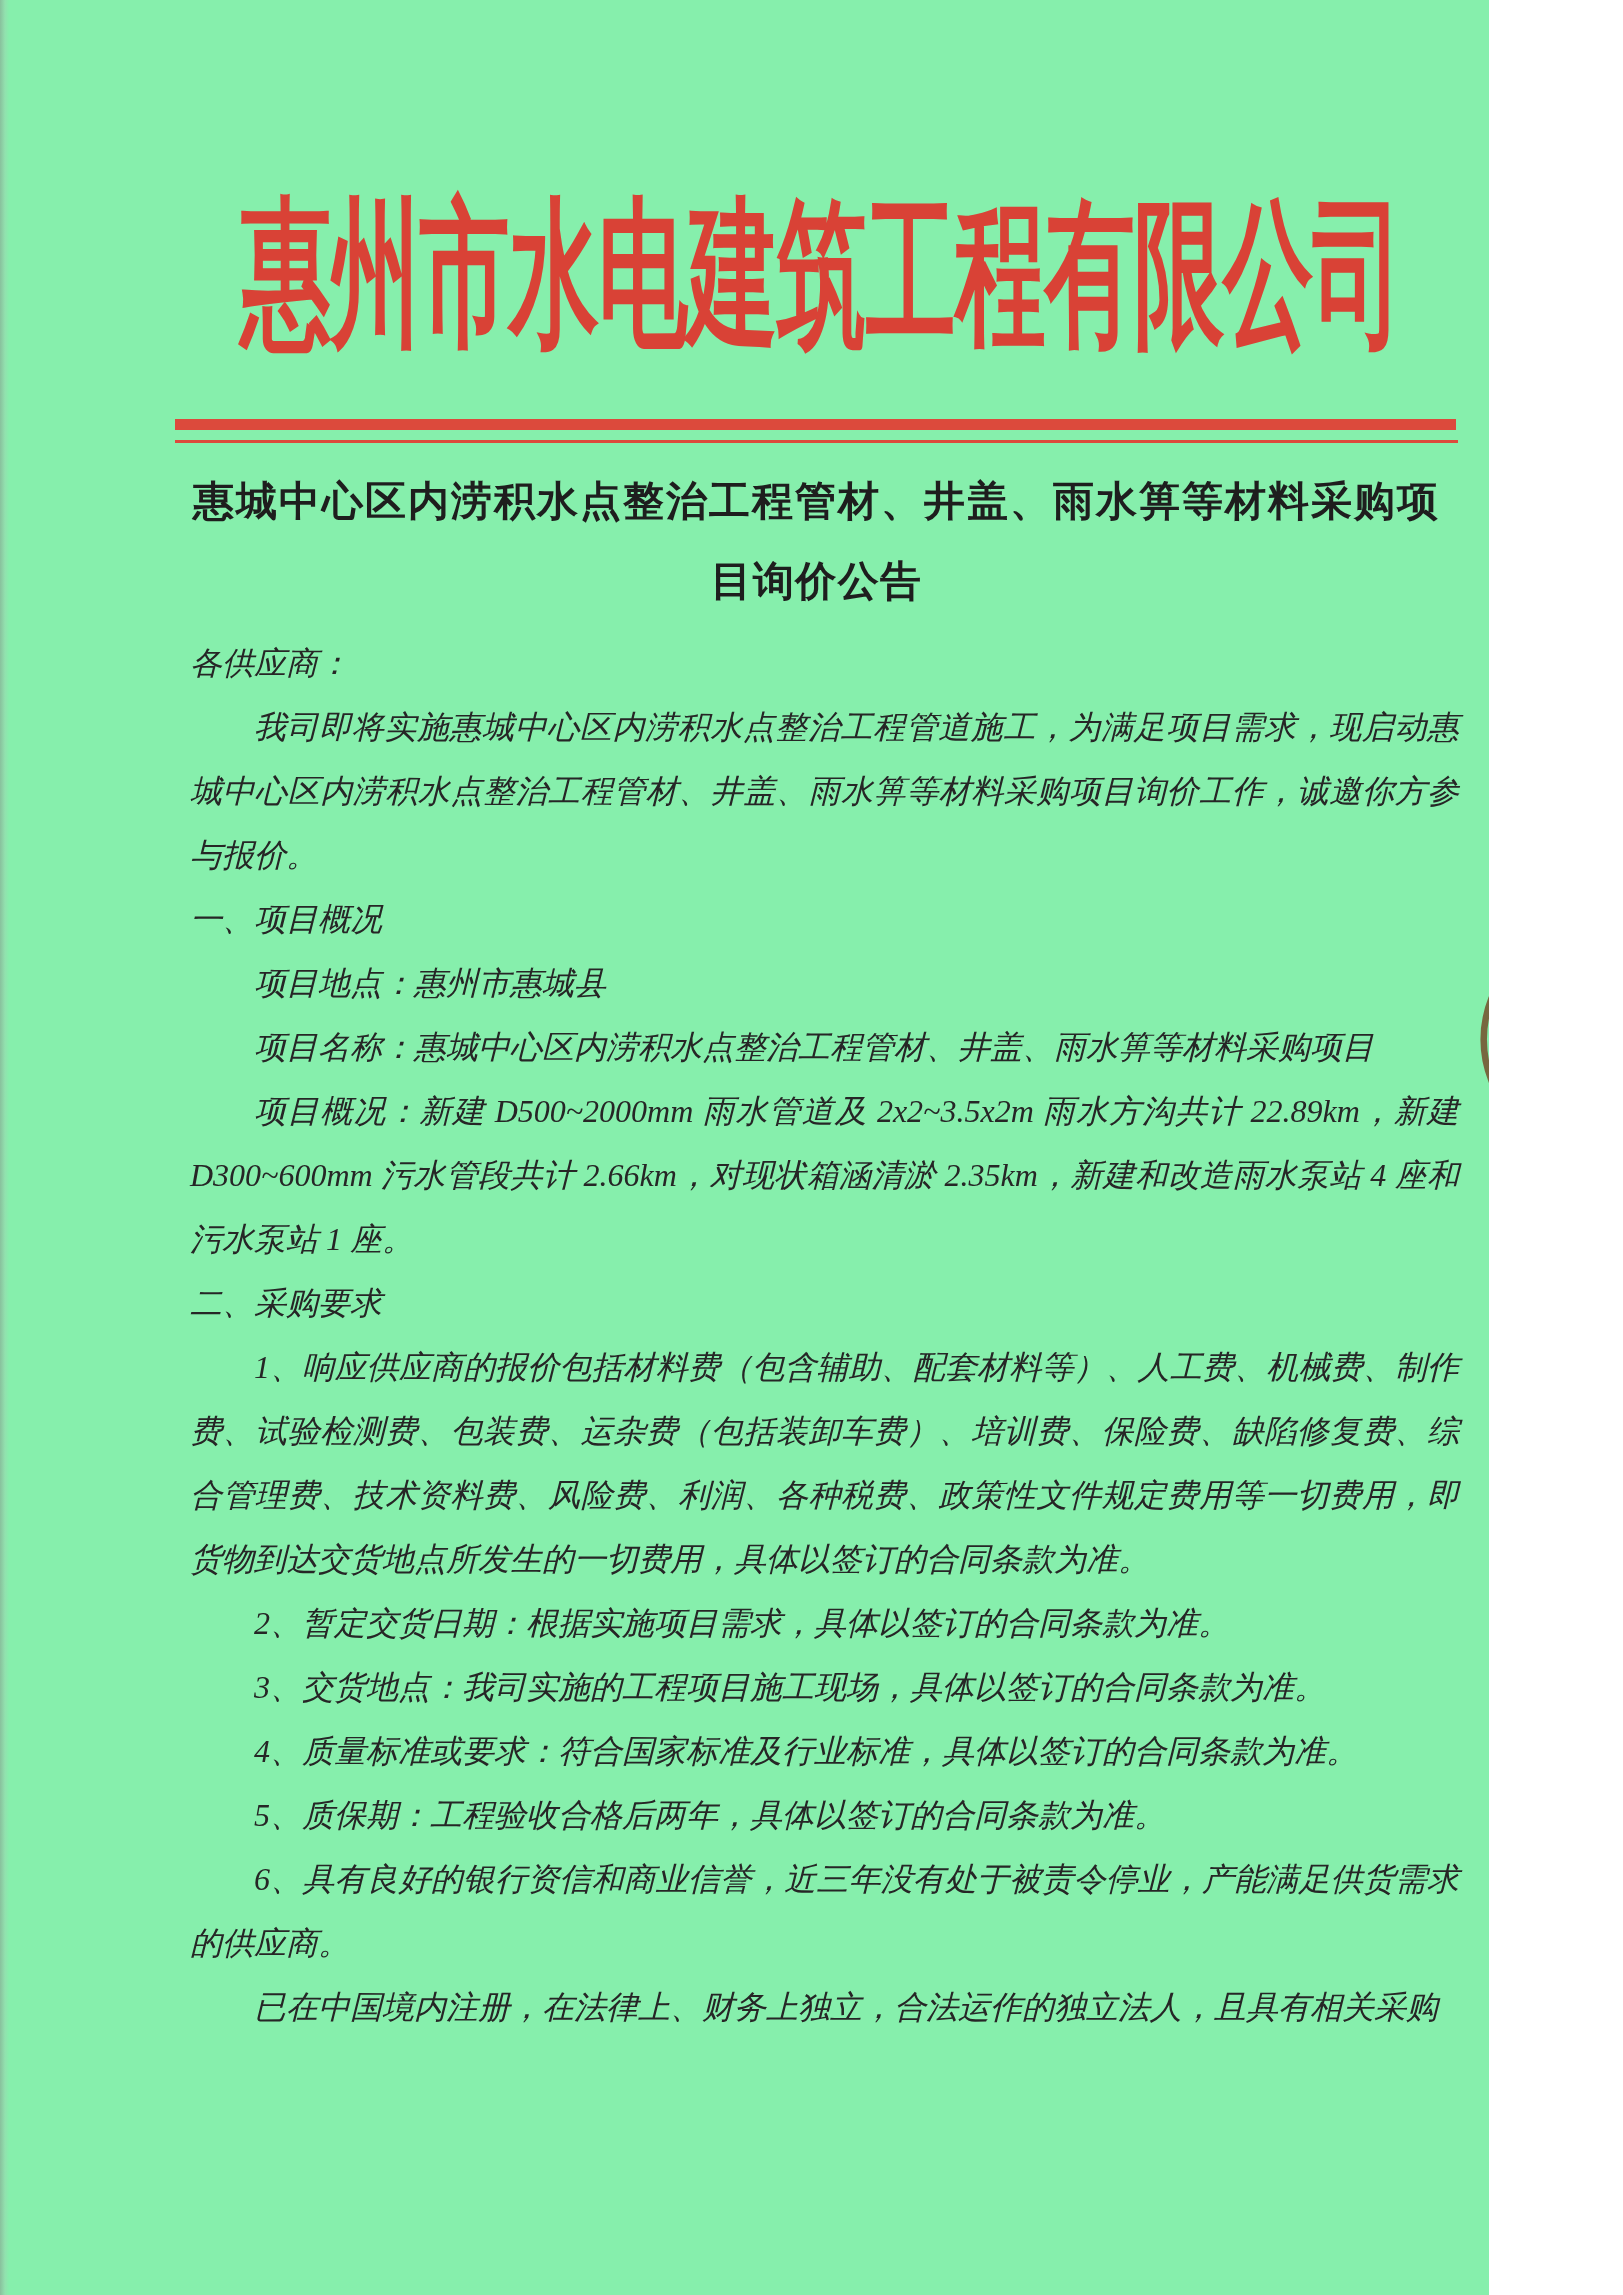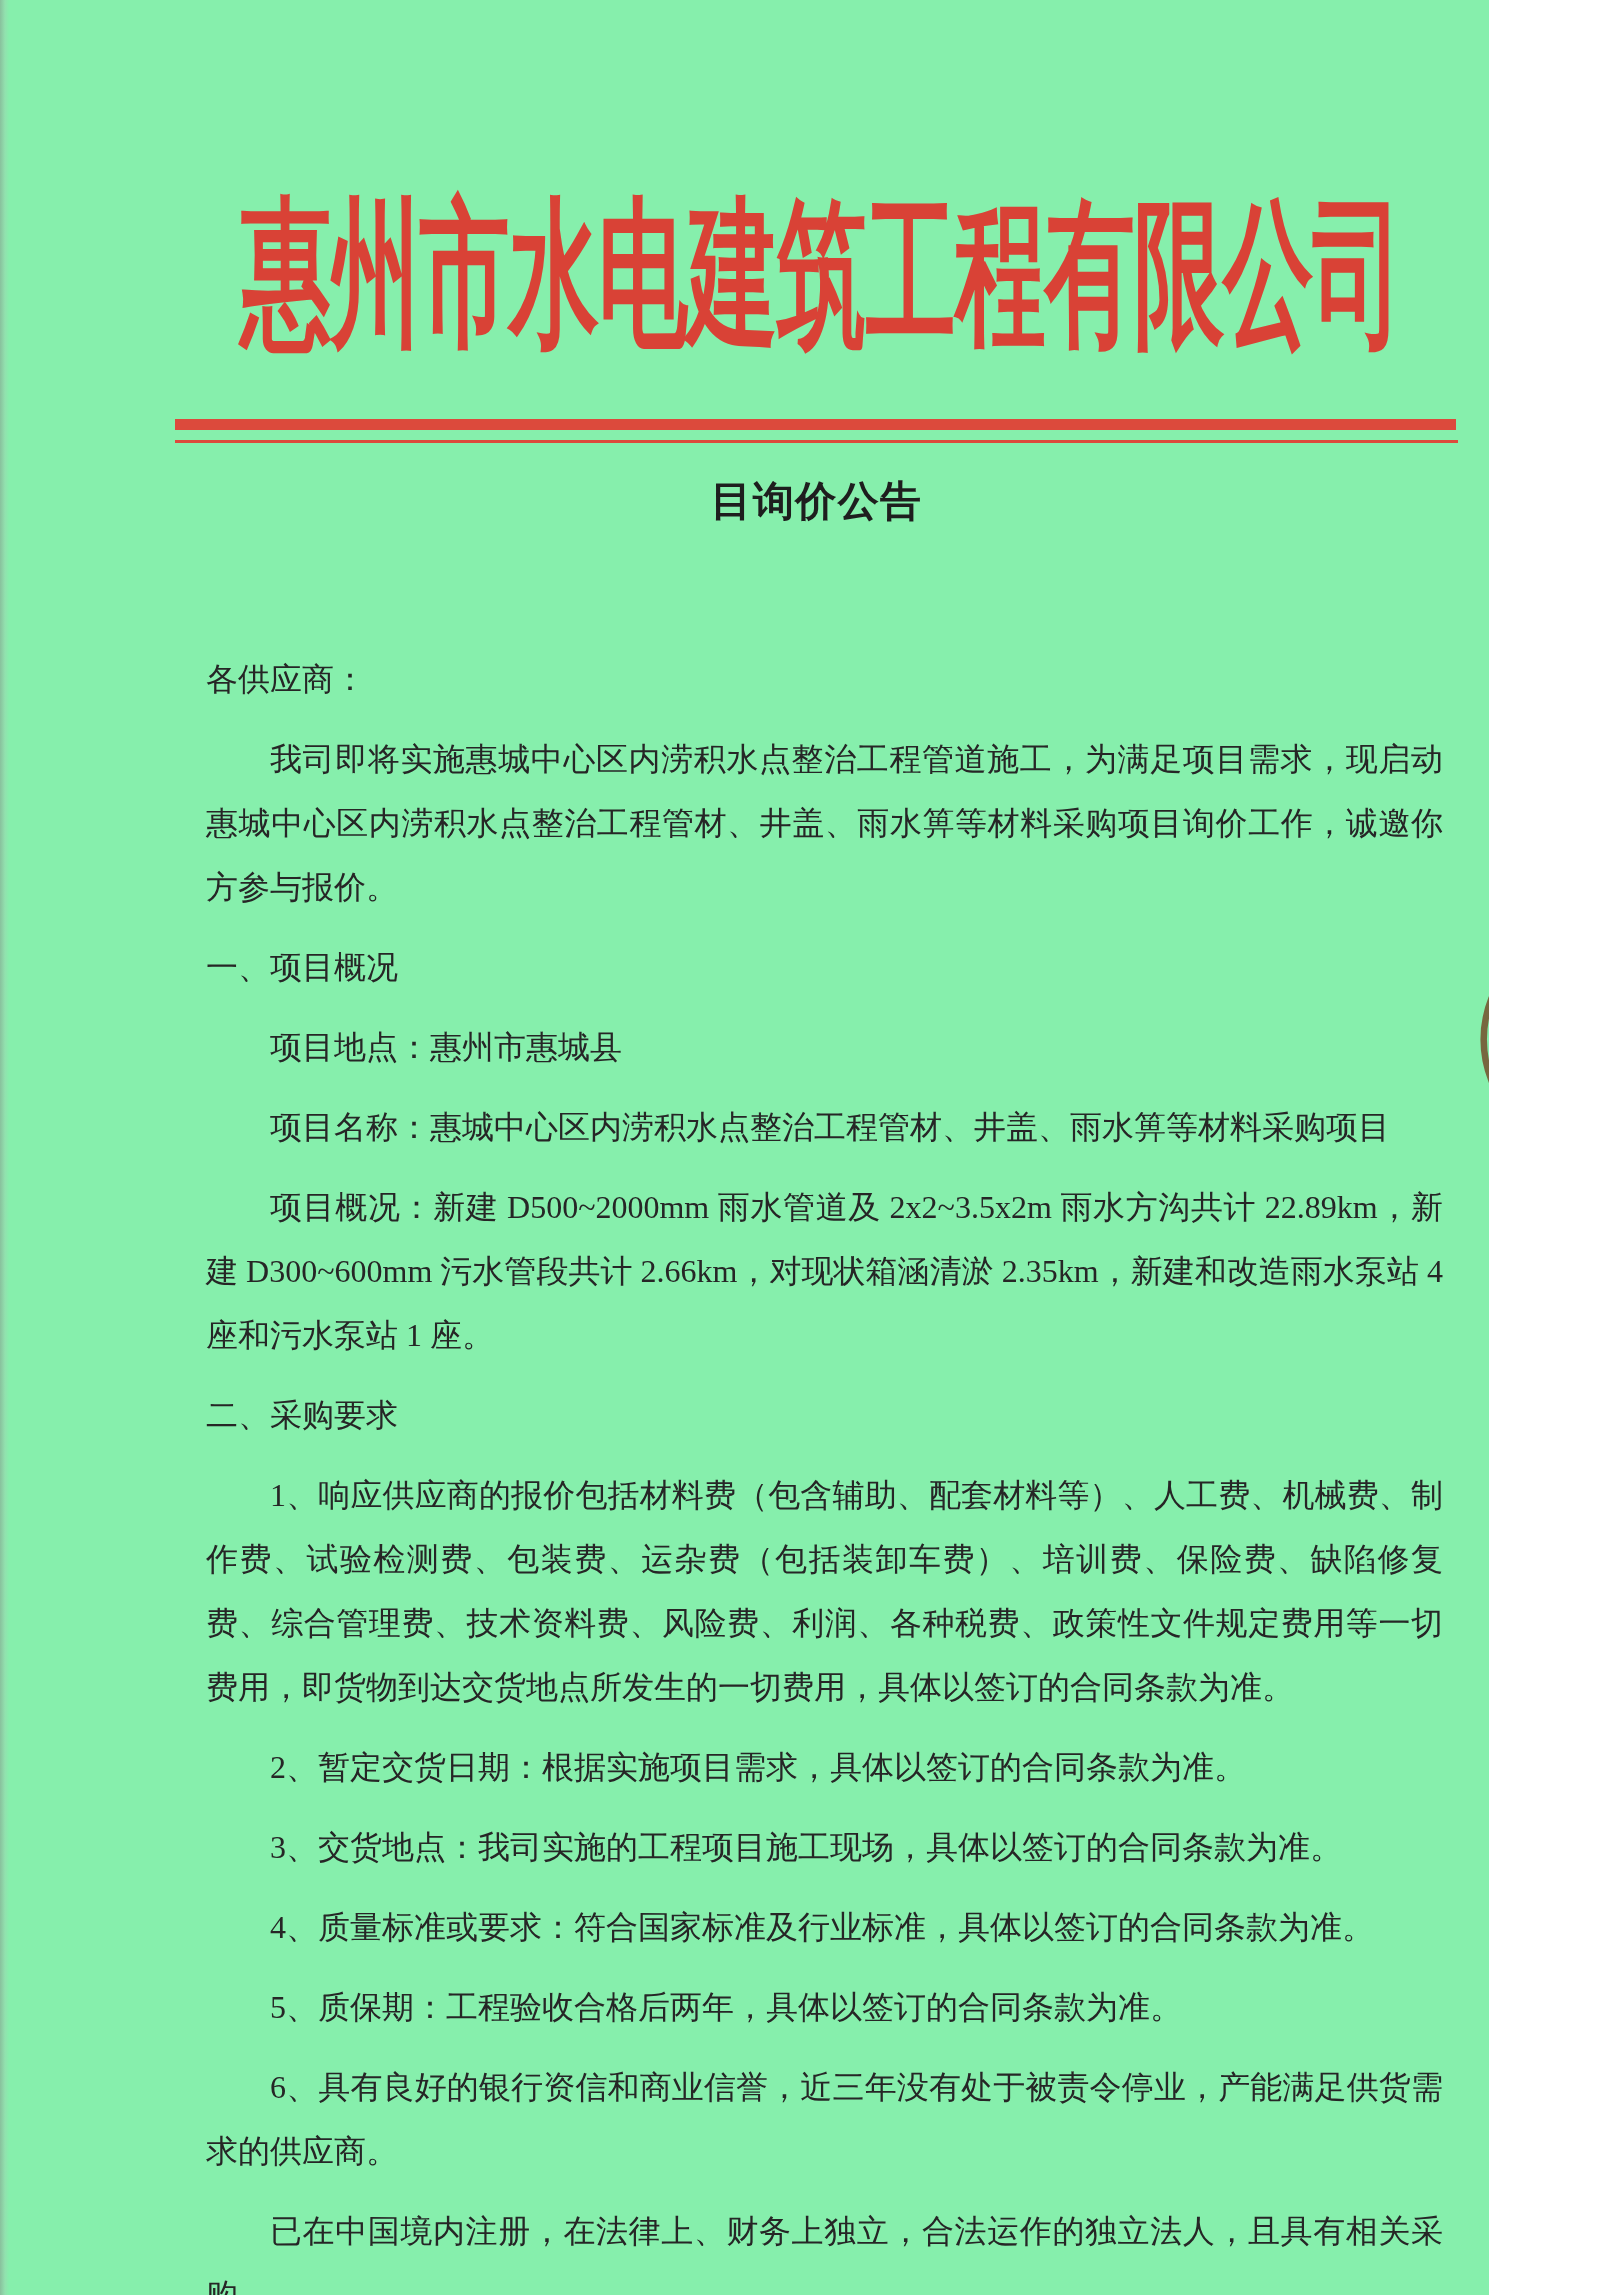--- a/index.html
+++ b/index.html
@@ -32,40 +32,41 @@
   .rule-thin{position:absolute;left:175px;top:440px;width:1283px;height:3.3px;background:#dc4a3c;}
   
   .doc-title{position:absolute;left:179px;top:461px;width:1275px;
     color:#1e1e1e;font-weight:700;font-size:41px;line-height:80px;text-align:center;}
   .doc-title .t1{letter-spacing:2px;white-space:nowrap;}
   .doc-title .t2{letter-spacing:1.3px;}
   
   .body-text{position:absolute;left:190px;top:631px;width:1269px;
     color:#262626;font-size:32px;line-height:64px;
     text-align:justify;text-justify:inter-ideograph;}
-  .body-text p{margin:16px;padding:0;}
+  .body-text p{margin:0;padding:0;font-style:italic;}
   .body-text p.ind{text-indent:2em;}
   
   .seal{position:absolute;left:1464px;top:902px;width:262px;height:275px;
     mix-blend-mode:multiply;}
 </style>
 </head>
 <body>
 
 <div class="page">
 
   <div class="edge-strip"></div>
 
   <div class="company">惠州市水电建筑工程有限公司</div>
 
 
   <div class="rule-thick"></div>
   <div class="rule-thin"></div>
 
   <div class="doc-title">
+    <div class="t1">惠城中心区内涝积水点整治工程管材、井盖、雨水箅等材料采购项</div>
     <div class="t2">目询价公告</div>
   </div>
 
   <div class="body-text">
     <p>各供应商：</p>
     <p class="ind">我司即将实施惠城中心区内涝积水点整治工程管道施工，为满足项目需求，现启动惠城中心区内涝积水点整治工程管材、井盖、雨水箅等材料采购项目询价工作，诚邀你方参与报价。</p>
     <p>一、项目概况</p>
     <p class="ind">项目地点：惠州市惠城县</p>
     <p class="ind">项目名称：惠城中心区内涝积水点整治工程管材、井盖、雨水箅等材料采购项目</p>
     <p class="ind">项目概况：新建 D500~2000mm 雨水管道及 2x2~3.5x2m 雨水方沟共计 22.89km，新建 D300~600mm 污水管段共计 2.66km，对现状箱涵清淤 2.35km，新建和改造雨水泵站 4 座和污水泵站 1 座。</p>

